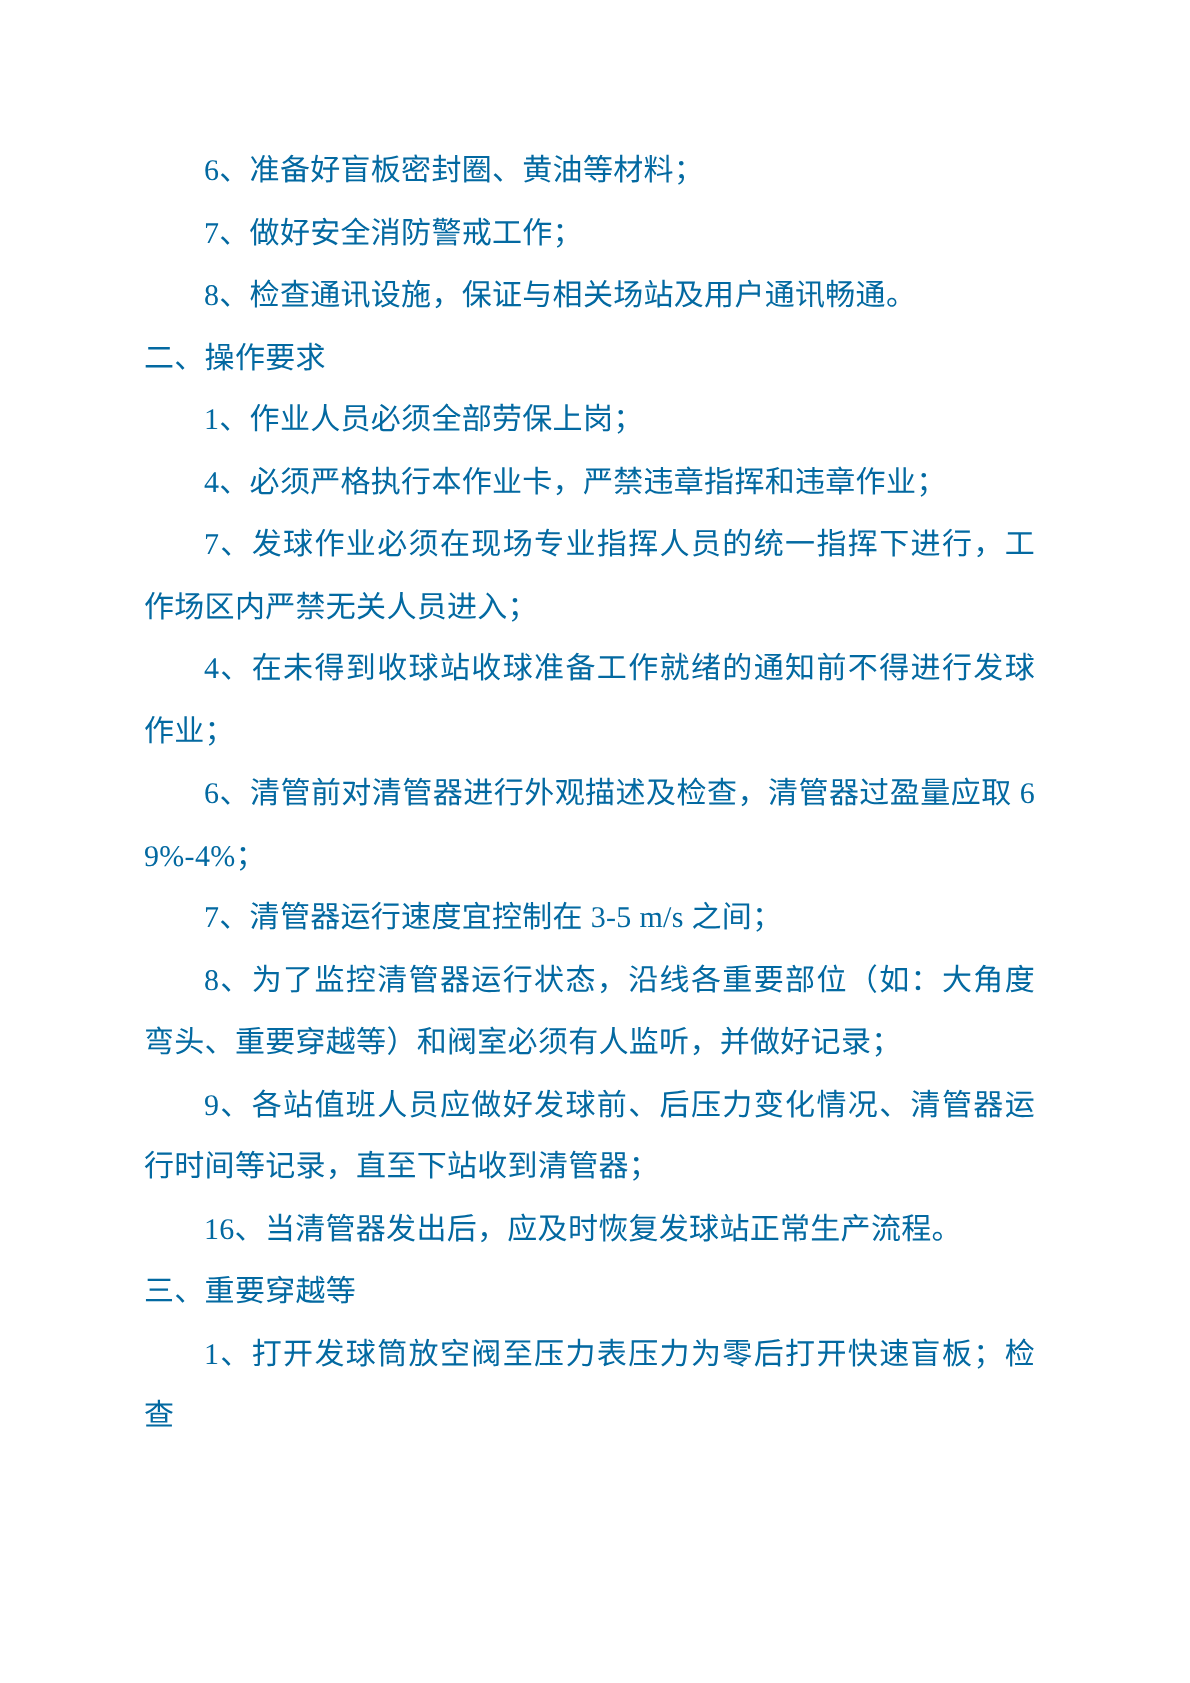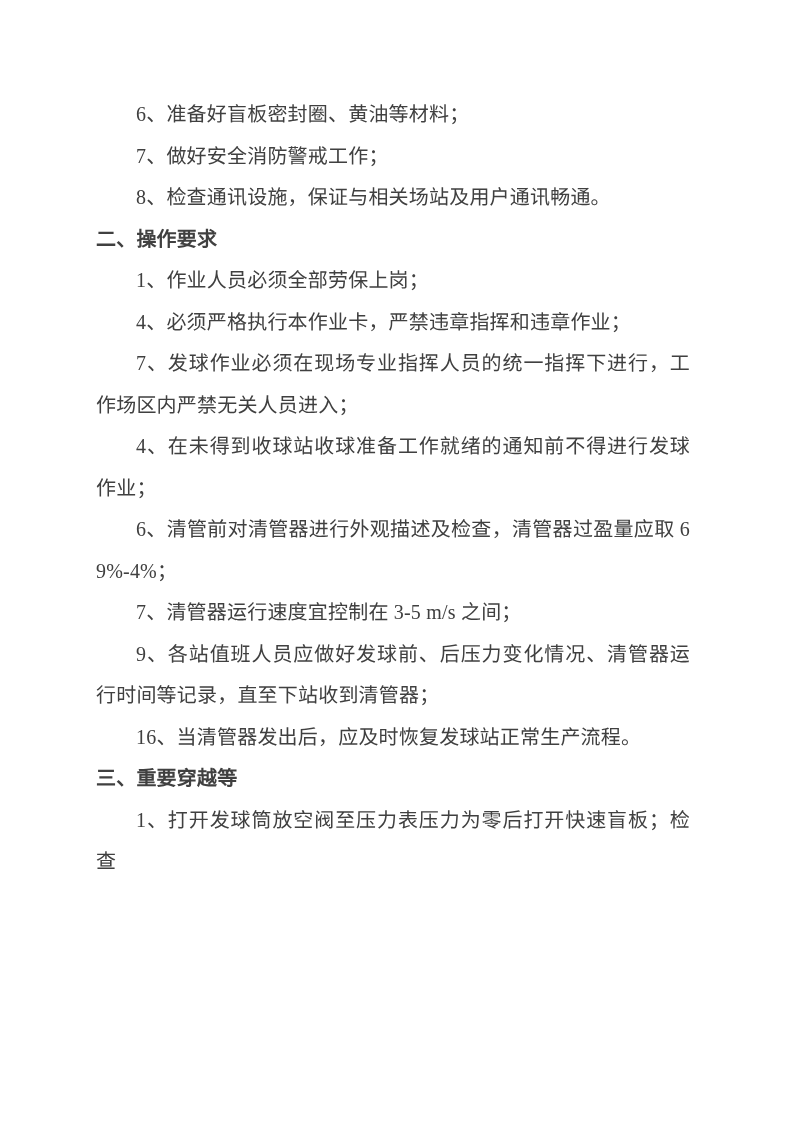--- a/index.html
+++ b/index.html
@@ -7,55 +7,56 @@
     padding: 0;
     background: #ffffff;
   }
   .page {
     position: relative;
     width: 793px;
     height: 1122px;
     background: #ffffff;
     overflow: hidden;
     font-family: "Liberation Serif", "DejaVu Serif", serif;
-    color: #404040;
+    color: #0369a1;
   }
   .content {
     padding: 94px 103px 0 96px; 
   }
   .content p {
     margin: 0;
     font-size: 20px;
     line-height: 41.5px;
     text-align: justify;
     word-break: break-all;
     letter-spacing: 0.2px;
   }
   .content p.item {
     text-indent: 2em;
     font-weight: normal;
   }
   .content p.heading {
     text-indent: 0;
-    font-weight: 700;
+    font-weight: 400;
   }
 </style>
 </head>
 <body>
 
 <div class="page">
   <div class="content">
     <p class="item">6、准备好盲板密封圈、黄油等材料；</p>
     <p class="item">7、做好安全消防警戒工作；</p>
     <p class="item">8、检查通讯设施，保证与相关场站及用户通讯畅通。</p>
     <p class="heading">二、操作要求</p>
     <p class="item">1、作业人员必须全部劳保上岗；</p>
     <p class="item">4、必须严格执行本作业卡，严禁违章指挥和违章作业；</p>
     <p class="item">7、发球作业必须在现场专业指挥人员的统一指挥下进行，工作场区内严禁无关人员进入；</p>
     <p class="item">4、在未得到收球站收球准备工作就绪的通知前不得进行发球作业；</p>
     <p class="item">6、清管前对清管器进行外观描述及检查，清管器过盈量应取 69%-4%；</p>
     <p class="item">7、清管器运行速度宜控制在 3-5 m/s 之间；</p>
+    <p class="item">8、为了监控清管器运行状态，沿线各重要部位（如：大角度弯头、重要穿越等）和阀室必须有人监听，并做好记录；</p>
     <p class="item">9、各站值班人员应做好发球前、后压力变化情况、清管器运行时间等记录，直至下站收到清管器；</p>
     <p class="item">16、当清管器发出后，应及时恢复发球站正常生产流程。</p>
     <p class="heading">三、重要穿越等</p>
     <p class="item">1、打开发球筒放空阀至压力表压力为零后打开快速盲板；检查</p>
   </div>
 </div>
 
 </body></html>

